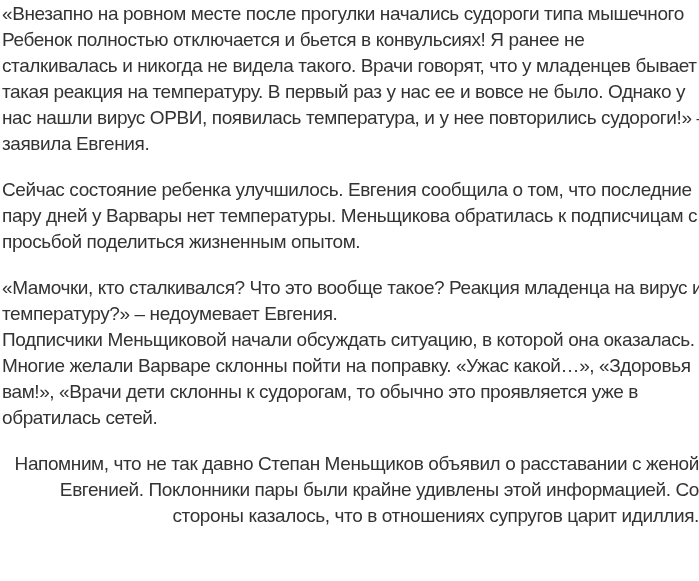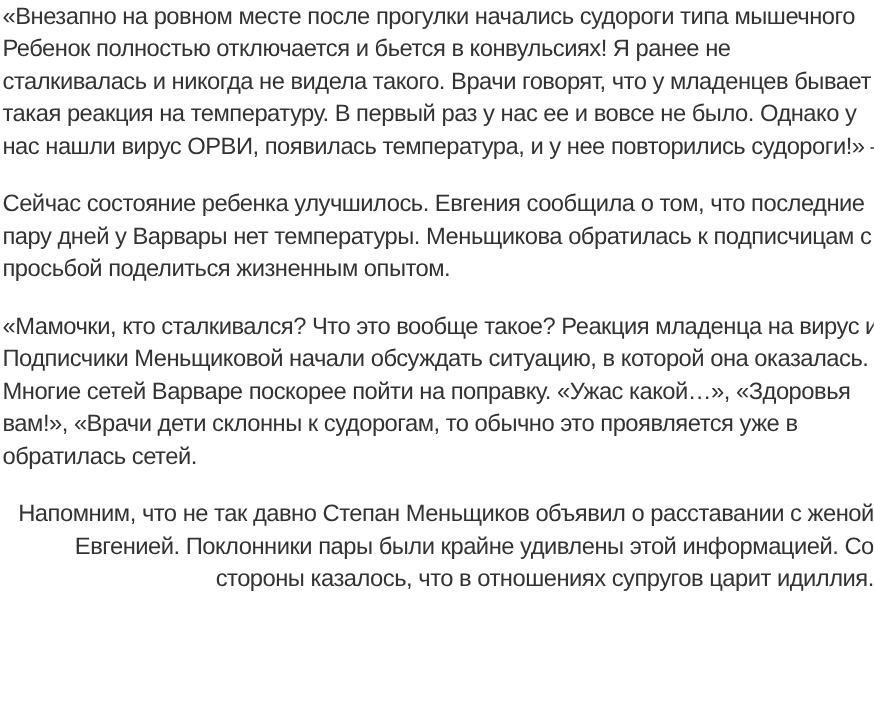--- a/index.html
+++ b/index.html
@@ -26,32 +26,34 @@
 <body>
 
 <div class="article">
 
   <div class="para">
     <div class="line">«Внезапно на ровном месте после прогулки начались судороги типа мышечного</div>
     <div class="line">Ребенок полностью отключается и бьется в конвульсиях! Я ранее не</div>
     <div class="line">сталкивалась и никогда не видела такого. Врачи говорят, что у младенцев бывает</div>
     <div class="line">такая реакция на температуру. В первый раз у нас ее и вовсе не было. Однако у</div>
     <div class="line">нас нашли вирус ОРВИ, появилась температура, и у нее повторились судороги!» –</div>
+    <div class="line">заявила Евгения.</div>
   </div>
 
   <div class="para">
     <div class="line">Сейчас состояние ребенка улучшилось. Евгения сообщила о том, что последние</div>
     <div class="line">пару дней у Варвары нет температуры. Меньщикова обратилась к подписчицам с</div>
     <div class="line">просьбой поделиться жизненным опытом.</div>
   </div>
 
   <div class="para">
     <div class="line">«Мамочки, кто сталкивался? Что это вообще такое? Реакция младенца на вирус и</div>
+    <div class="line">температуру?» – недоумевает Евгения.</div>
     <div class="line">Подписчики Меньщиковой начали обсуждать ситуацию, в которой она оказалась.</div>
-    <div class="line">Многие сетей Варваре поскорее пойти на поправку. «Ужас какой…», «Здоровья</div>
+    <div class="line">Многие желали Варваре склонны пойти на поправку. «Ужас какой…», «Здоровья</div>
     <div class="line">вам!», «Врачи дети склонны к судорогам, то обычно это проявляется уже в</div>
     <div class="line">обратилась сетей.</div>
   </div>
 
   <div class="para">
     <div class="line">Напомним, что не так давно Степан Меньщиков объявил о расставании с женой</div>
     <div class="line">Евгенией. Поклонники пары были крайне удивлены этой информацией. Со</div>
     <div class="line">стороны казалось, что в отношениях супругов царит идиллия.</div>
   </div>
 

